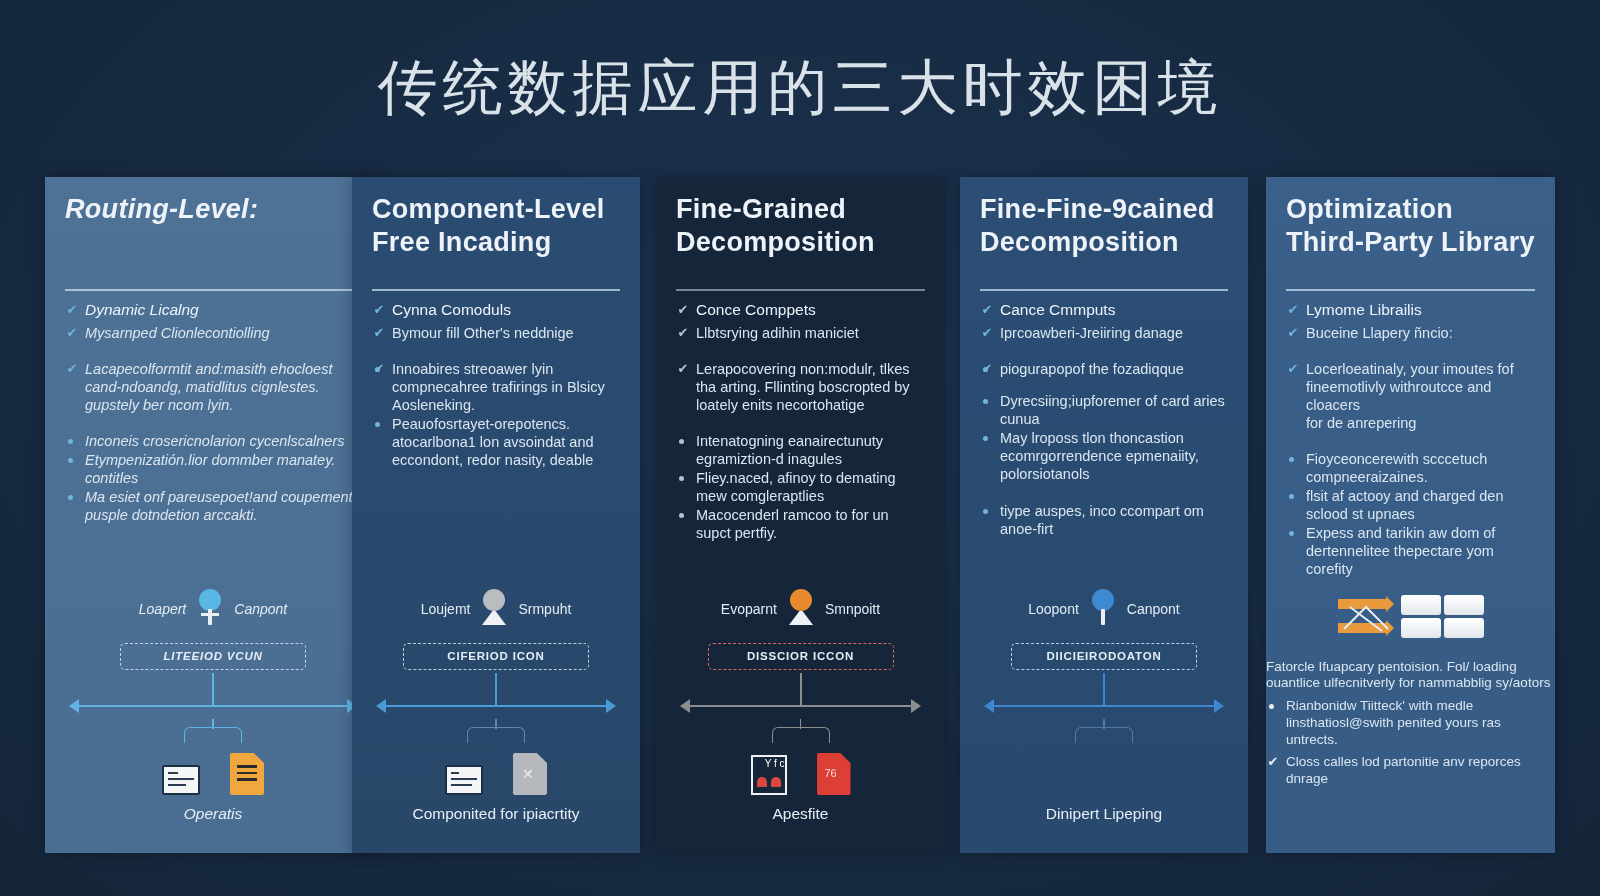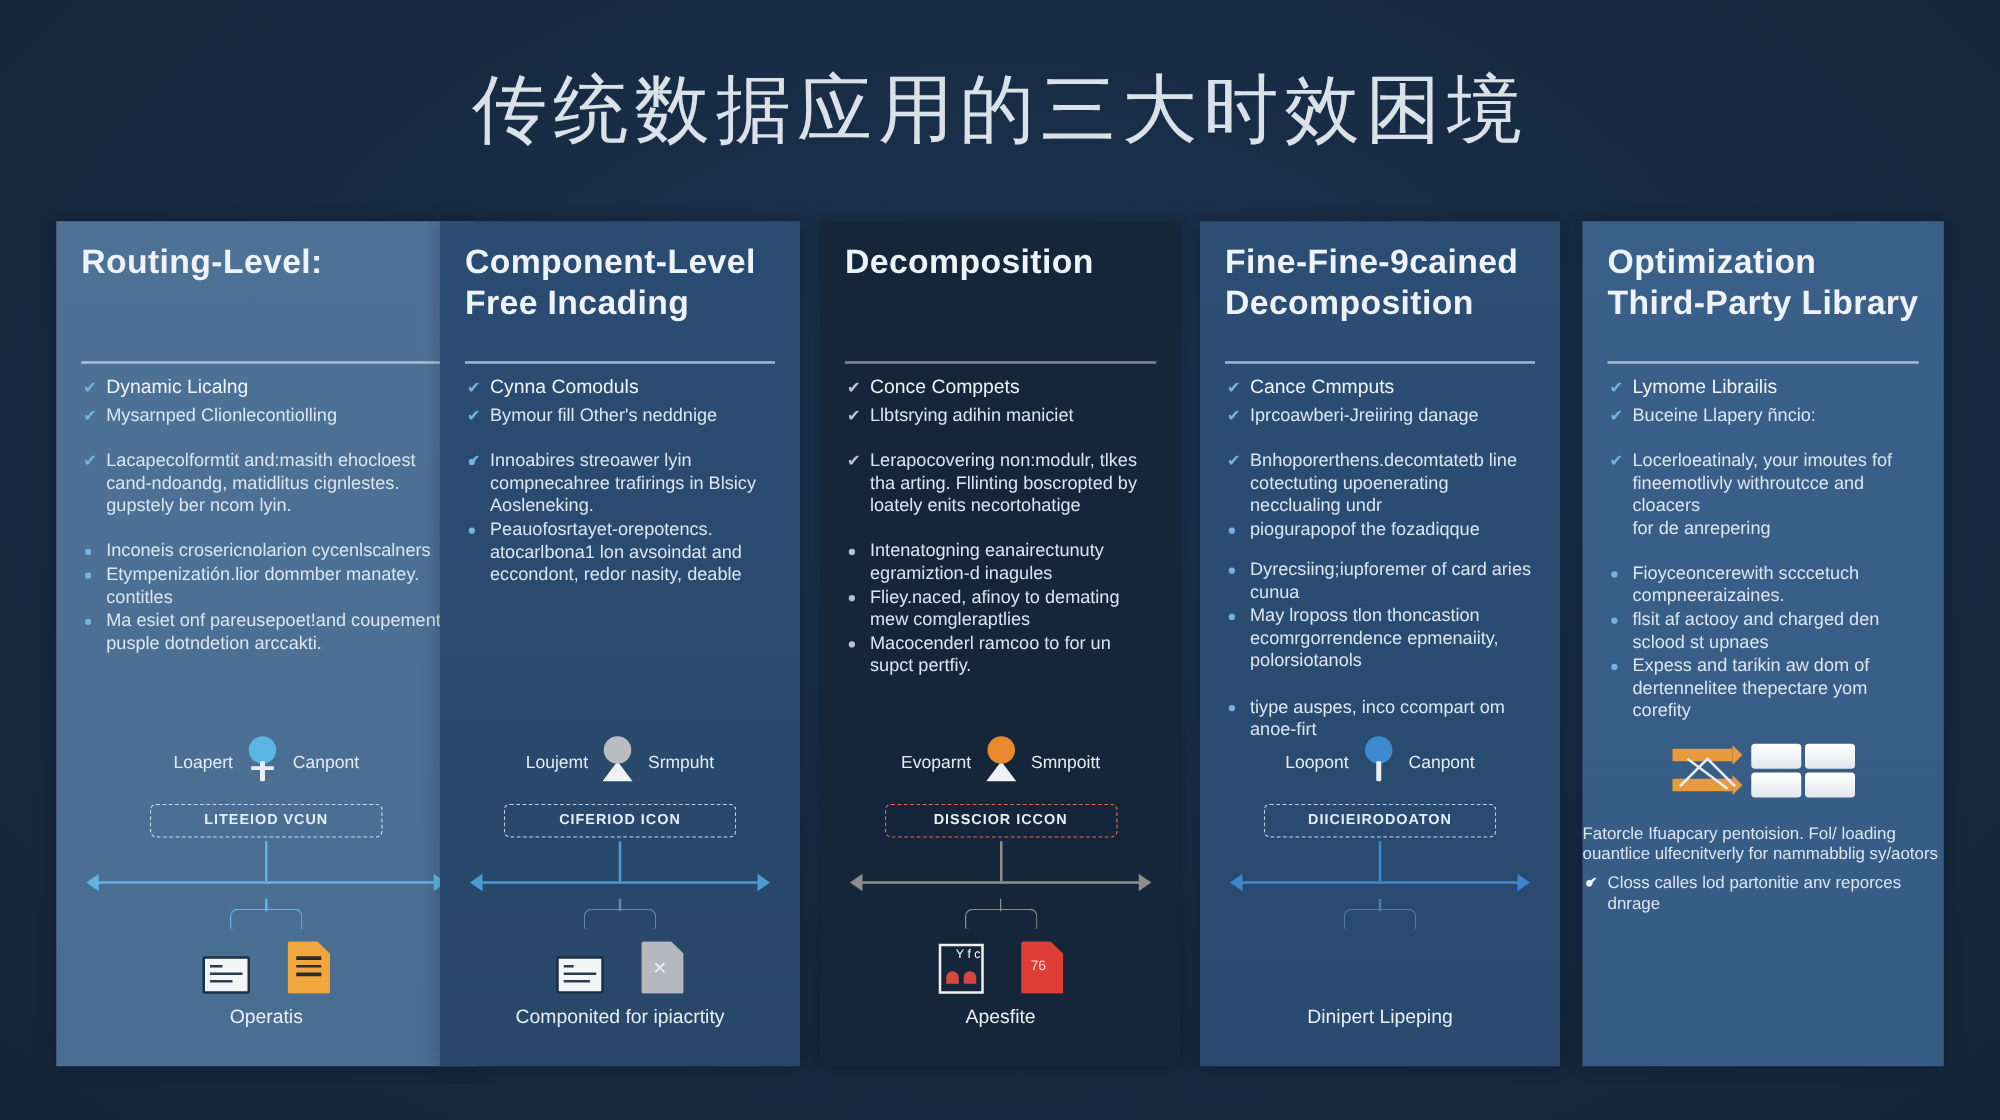--- a/index.html
+++ b/index.html
@@ -173,21 +173,21 @@
     }
     .lib-list { list-style: none; margin-top: 6px; }
     .lib-list .item { font-size: 13.5px; line-height: 17px; margin-top: 5px; }
   </style>
 </head>
 <body>
 
 <div class="page">
   <h1 class="title">传统数据应用的三大时效困境</h1>
 
-  <section class="panel light" style="left:45px;width:336px;">
+  <section class="panel light" style="left:45px;width:336px;font-style:italic;">
     <div class="panel-title">
       <div>Routing-Level:</div>
     </div>
     <div class="divider"></div>
     <ul class="list">
       <li class="item head"><span class="mark">✔</span><span>Dynamic Licalng</span></li>
       <li class="item" style="margin-top:5px"><span class="mark">✔</span><span>Mysarnped Clionlecontiolling</span></li>
       <li class="item gap"><span class="mark">✔</span><span>Lacapecolformtit and:masith ehocloest cand-ndoandg, matidlitus cignlestes. gupstely ber ncom lyin.</span></li>
       <li class="item gap"><span class="bullet-dot"></span><span>Inconeis crosericnolarion cycenlscalners</span></li>
       <li class="item" style="margin-top:1px"><span class="bullet-dot"></span><span>Etympenizatión.lior dommber manatey. contitles</span></li>
@@ -264,20 +264,21 @@
         <div class="ico doc-file" style="background:#b5b8bc;padding:14px 9px 0">
             <span style="display:block;color:#eef1f4;font-size:14px;line-height:14px">✕</span>
           </div>
       </div>
       <div class="caption">Componited for ipiacrtity</div>
     </div>
   </section>
 
   <section class="panel dark" style="left:656px;width:289px;">
     <div class="panel-title">
+      <div>Fine-Grained</div>
       <div>Decomposition</div>
     </div>
     <div class="divider" style="background:rgba(190,200,210,0.6)"></div>
     <ul class="list">
       <li class="item head"><span class="mark">✔</span><span>Conce Comppets</span></li>
       <li class="item" style="margin-top:5px"><span class="mark">✔</span><span>Llbtsrying adihin maniciet</span></li>
       <li class="item gap"><span class="mark">✔</span><span>Lerapocovering non:modulr, tlkes tha arting. Fllinting boscropted by loately enits necortohatige</span></li>
       <li class="item gap"><span class="bullet-dot"></span><span>Intenatogning eanairectunuty egramiztion-d inagules</span></li>
       <li class="item" style="margin-top:1px"><span class="bullet-dot"></span><span>Fliey.naced, afinoy to demating mew comgleraptlies</span></li>
       <li class="item" style="margin-top:1px"><span class="bullet-dot"></span><span>Macocenderl ramcoo to for un supct pertfiy.</span></li>
@@ -312,21 +313,21 @@
 
   <section class="panel mid2" style="left:960px;width:288px;">
     <div class="panel-title">
       <div>Fine-Fine-9cained</div>
       <div>Decomposition</div>
     </div>
     <div class="divider"></div>
     <ul class="list">
       <li class="item head"><span class="mark">✔</span><span>Cance Cmmputs</span></li>
       <li class="item" style="margin-top:5px"><span class="mark">✔</span><span>Iprcoawberi-Jreiiring danage</span></li>
-      <li class="item gap"><span class="mark">✔</span><span>Bnhoporerthens.decomtatetb line cotectuting upoenerating necclualing undr</span></li>
+      <li class="item gap"><span class="mark">✔</span></li>
       <li class="item" style="margin-top:1px"><span class="bullet-dot"></span><span>piogurapopof the fozadiqque</span></li>
       <li class="item gap-s"><span class="bullet-dot"></span><span>Dyrecsiing;iupforemer of card aries cunua</span></li>
       <li class="item" style="margin-top:1px"><span class="bullet-dot"></span><span>May lroposs tlon thoncastion ecomrgorrendence epmenaiity, polorsiotanols</span></li>
       <li class="item" style="margin-top:19px"><span class="bullet-dot"></span><span>tiype auspes, inco ccompart om anoe-firt</span></li>
     </ul>
     <div class="diagram">
       <div class="node-row">
         <span>Loopont</span>
         <span class="node-icon">
           <span class="ball" style="background:#3d8ad0"></span>
@@ -372,19 +373,19 @@
         <div class="lib-grid">
             <span></span>
             <span></span>
             <span></span>
             <span></span>
           </div>
       </div>
       <div class="lib-text">
         <div>Fatorcle Ifuapcary pentoision. Fol/ loading ouantlice ulfecnitverly for nammabblig sy/aotors</div>
         <ul class="lib-list">
-          <li class="item"><span class="bullet-dot" style="background:#e8eef4"></span></li>
+          <li class="item"><span class="bullet-dot" style="background:#e8eef4"></span><span>Rianbonidw Tiitteck' with medle linsthatiosl@swith penited yours ras untrects.</span></li>
           <li class="item"><span class="mark" style="color:#e8eef4">✔</span><span>Closs calles lod partonitie anv reporces dnrage</span></li>
         </ul>
       </div>
     </div>
   </section>
 </div>
 
 </body></html>

